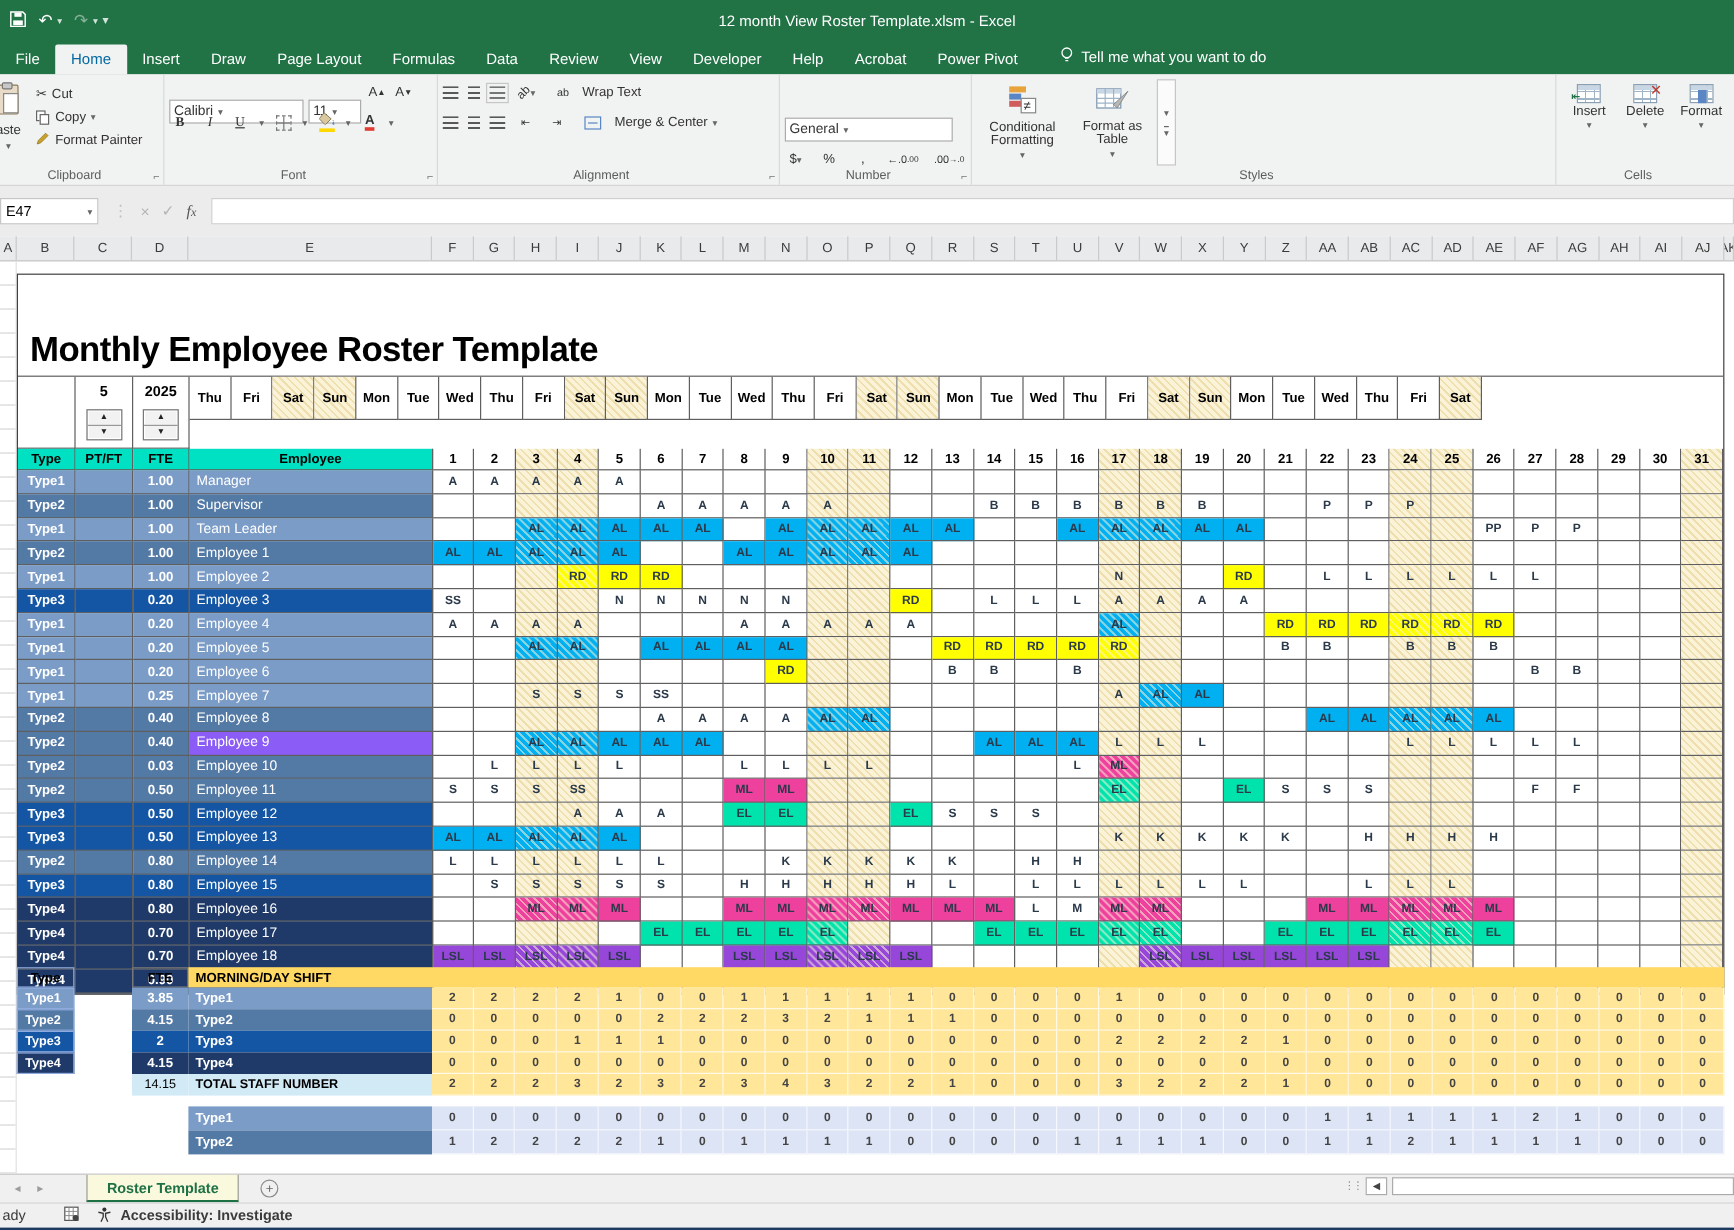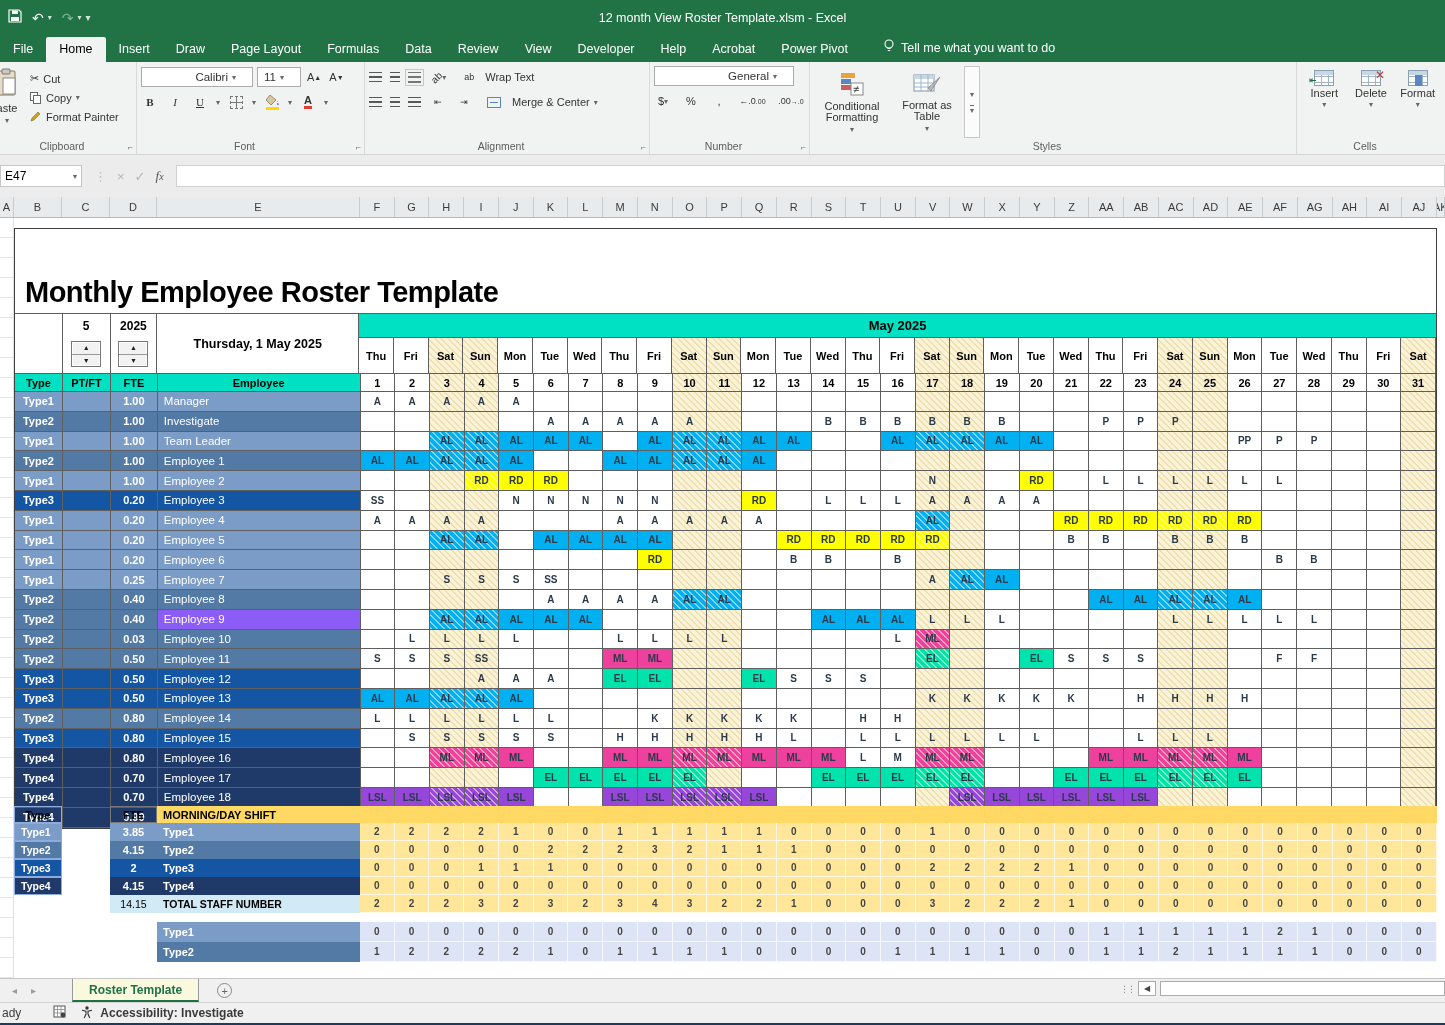--- a/index.html
+++ b/index.html
@@ -4,29 +4,29 @@
 <style>
   * { margin:0; padding:0; box-sizing:border-box; }
   html,body { width:1445px; height:1025px; overflow:hidden; font-family:"Liberation Sans","DejaVu Sans",sans-serif; background:#fff; }
   .titlebar { height:35px; background:#217346; position:relative; display:flex; align-items:center; color:#fff; }
   .qat { display:flex; align-items:center; gap:10px; padding-left:8px; font-size:14px; }
   .qat .dim { opacity:.45; }
   .qat .mini { font-size:8px; margin-left:-6px; opacity:.8; }
   .win-title { position:absolute; left:0; right:0; text-align:center; font-size:12.5px; color:#fff; pointer-events:none; }
   .menubar { height:27px; background:#217346; display:flex; align-items:flex-end; }
   .mtab { color:#fff; font-size:12.5px; padding:5px 13px 6px; cursor:default; }
-  .mtab.active { background:#f1f2f2; color:#000000; border-radius:2px 2px 0 0;text-align:right; }
+  .mtab.active { background:#f1f2f2; color:#0369a1; border-radius:2px 2px 0 0;text-align:right; }
   .tellme { display:flex; align-items:center; gap:6px; color:#fff; font-size:12.5px; margin-left:22px; padding-bottom:6px; }
   .ribbon { height:93px; background:#f1f2f2; border-bottom:1px solid #d5d5d5; display:flex; font-size:11px; color:#333; }
   .rgroup { position:relative; border-right:1px solid #d9d9d9; padding:4px 4px 16px 4px; }
   .glabel { position:absolute; bottom:2px; left:0; right:12px; text-align:center; color:#5d5d5d; font-size:10.5px; }
   .launcher { position:absolute; bottom:2px; right:3px; font-size:9px; color:#777; }
   .bigbtn { display:flex; flex-direction:column; align-items:center; justify-content:center; gap:2px; padding:2px 4px; }
   .smallrow { display:flex; align-items:center; gap:4px; height:22px; }
-  .combo { background:#fff; border:1px solid #ababab; height:20px; display:flex; align-items:center; justify-content:flex-end; padding:0 16px; font-size:11.5px; }
+  .combo { background:#fff; border:1px solid #ababab; height:20px; display:flex; align-items:center; justify-content:flex-start; padding:0 3px; font-size:11.5px;margin-top:32px; }
   .combo .car { font-size:8px; color:#666; margin-left:4px; }
   .ibtn { display:flex; align-items:center; justify-content:center; height:20px; min-width:18px; padding:0 2px; color:#333; }
   .car { font-size:8px; color:#666; }
   .bar3 { width:13px; height:11px; background:repeating-linear-gradient(to bottom,#585858 0 1.5px,transparent 1.5px 4.5px); }
   .bar3.c { width:10px; }
   .ubar { display:inline-block; border-bottom:3px solid #ffd800; padding-bottom:0px; line-height:11px; }
   .rbar { border-bottom-color:#e03c31; }
   .chip { width:100px; height:25px; border:1px solid #d0d0d0; display:flex; align-items:center; padding-left:7px; font-size:11.5px; background:#fff; }
   .stylegal { display:grid; grid-template-columns:repeat(3,102px); grid-auto-rows:27px; gap:1px; align-content:center; }
   .cellsbtn { display:flex; flex-direction:column; align-items:center; gap:1px; width:46px; padding-top:4px; }
@@ -369,23 +369,21 @@
             <div>▼</div>
           </div>
         </div>
         <div class="tcell hcell w-d" style="flex-direction: column; justify-content: flex-start;">
           <div class="numtop">2025</div>
           <div class="spinner">
             <div>▲</div>
             <div>▼</div>
           </div>
         </div>
-        <div class="tcell hcell w-e datecell">Thursday, 1 May 2025</div>
         <div style="width: 1076.94px;">
-          <div class="banner">May 2025</div>
           <div class="daynames">
             <div class="tcell dayw dn">Thu</div>
             <div class="tcell dayw dn">Fri</div>
             <div class="tcell dayw dn wkend">Sat</div>
             <div class="tcell dayw dn wkend">Sun</div>
             <div class="tcell dayw dn">Mon</div>
             <div class="tcell dayw dn">Tue</div>
             <div class="tcell dayw dn">Wed</div>
             <div class="tcell dayw dn">Thu</div>
             <div class="tcell dayw dn">Fri</div>
@@ -485,21 +483,21 @@
         <div class="tcell dayw dcell"></div>
         <div class="tcell dayw dcell"></div>
         <div class="tcell dayw dcell"></div>
         <div class="tcell dayw dcell"></div>
         <div class="tcell dayw dcell wkend"></div>
       </div>
       <div class="trow drow">
         <div class="tcell w-b typelab" style="background: rgb(83, 121, 165);">Type2</div>
         <div class="tcell w-c" style="background: rgb(83, 121, 165);"></div>
         <div class="tcell w-d ftelab" style="background: rgb(83, 121, 165);">1.00</div>
-        <div class="tcell w-e namelab" style="background: rgb(83, 121, 165);">Investigate</div>
+        <div class="tcell w-e namelab" style="background: rgb(83, 121, 165);">Supervisor</div>
         <div class="tcell dayw dcell"></div>
         <div class="tcell dayw dcell"></div>
         <div class="tcell dayw dcell wkend"></div>
         <div class="tcell dayw dcell wkend"></div>
         <div class="tcell dayw dcell"></div>
         <div class="tcell dayw dcell">A</div>
         <div class="tcell dayw dcell">A</div>
         <div class="tcell dayw dcell">A</div>
         <div class="tcell dayw dcell">A</div>
         <div class="tcell dayw dcell wkend">A</div>

